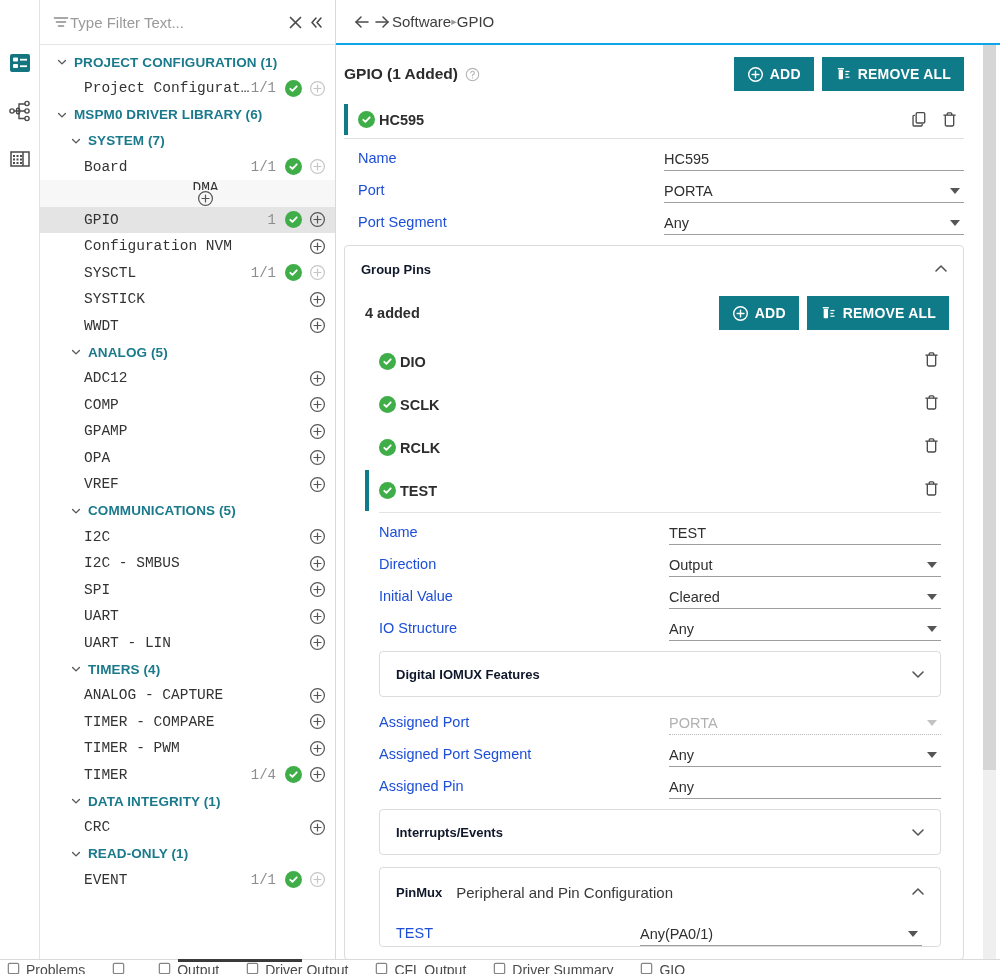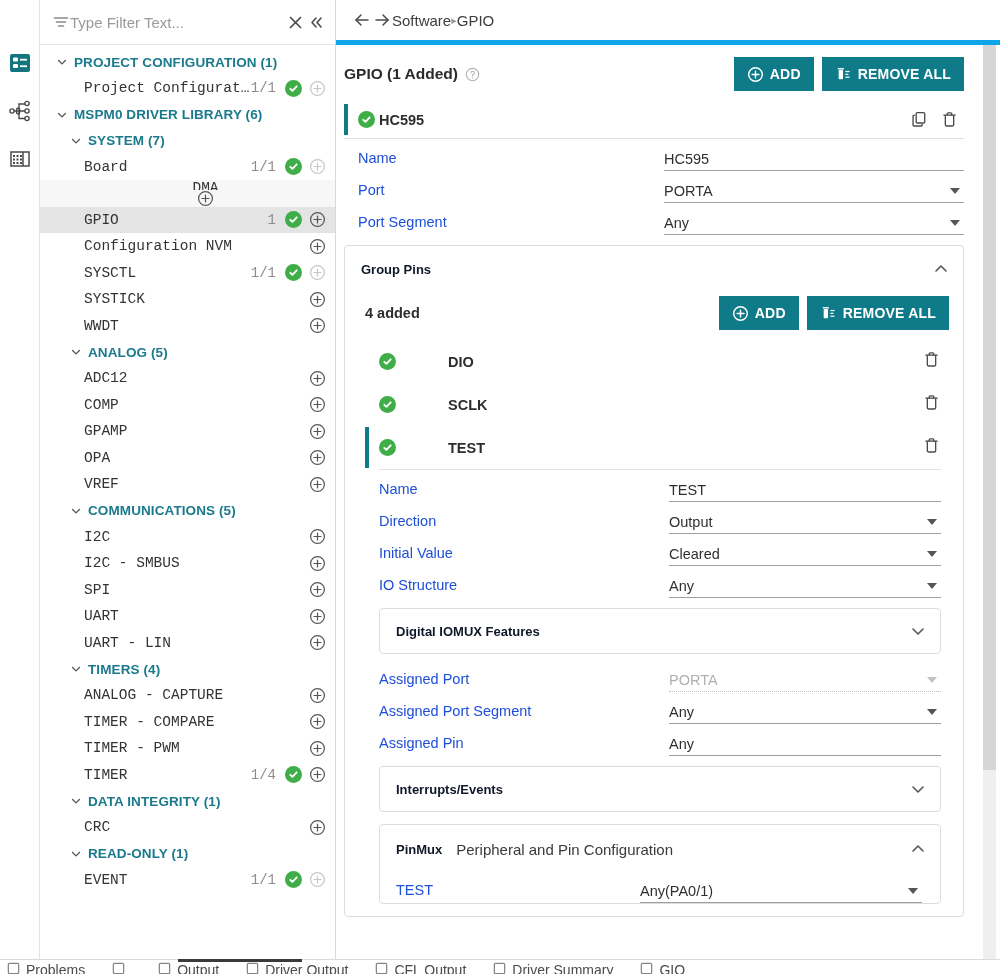--- a/index.html
+++ b/index.html
@@ -74,21 +74,21 @@
   .plus { width: 17px; height: 17px; }
   .plus.dim { opacity: .33; }
 
   
   .main { flex: 1; display: flex; flex-direction: column; min-width: 0; background: #fff; position: relative; }
 
   .breadcrumb-bar {
     height: 45px; flex: 0 0 45px;
     display: flex; align-items: center; 
     padding-left: 16px;
-    border-bottom: 5px solid #0ea5e9;
+    border-bottom: 2px solid #0ea5e9;
     font-size: 15px; color: #3d3d3d;
   }
   .nav-arrow { cursor: pointer; color: #444; display:flex; align-items:center;}
   .crumb { cursor: pointer; }
   .crumb-sep { color: #9a9a9a; font-size: 11px; }
 
   .scroll-area { flex: 1; overflow: hidden; position: relative; padding-right: 24px; }
 
   .module-header {
     display: flex; align-items: center;
@@ -157,21 +157,20 @@
 
   .card-body { padding: 0 4px 4px 4px; }
   .subbar { display: flex; align-items: center; padding: 4px 10px 10px 16px; }
   .subbar .count-lbl { font-size: 14.5px; font-weight: bold; color: #2d2d2d; }
 
   .pin-row {
     display: flex; align-items: center;
     height: 43px;
     padding-left: 30px; padding-right: 18px;
     position: relative;
-    gap: 48px;
   }
   .pin-row.sel { }
   .pin-row .sel-bar { left: 16px; top: 1px; bottom: 1px; }
   .pin-name { font-size: 14.5px; font-weight: bold; color: #2d2d2d; margin-left: 4px;}
   .pin-row .trash { margin-left: auto; cursor: pointer; color: #4a4a4a; }
   .pin-divider { height: 1px; background: #e3e3e3; margin: 0 18px 0 30px; }
 
   .sub-form-row { display: flex; align-items: flex-end; height: 32px; padding: 0 18px 0 30px; }
   .sub-form-row .form-label { width: 290px; flex: 0 0 290px; }
 
@@ -841,20 +840,33 @@
                     <polyline points="2.5,6.3 4.8,8.6 9.5,3.6"></polyline>
                   </svg>
                 </span>
                 <span class="pin-name">SCLK</span>
                 <span class="trash"><svg width="19" height="19" viewBox="0 0 20 20" fill="none" stroke="#4a4a4a" stroke-width="1.4">
                     <line x1="3.6" y1="5.4" x2="16.4" y2="5.4"></line>
                     <path d="M5.6 5.4v10.2a1.2 1.2 0 0 0 1.2 1.2h6.4a1.2 1.2 0 0 0 1.2-1.2V5.4"></path>
                     <path d="M7.6 5.4V4a1 1 0 0 1 1-1h2.8a1 1 0 0 1 1 1v1.4"></path>
                   </svg></span>
               </div>
+              <div class="pin-row">
+                <span class="chk">
+                  <svg width="11" height="11" viewBox="0 0 12 12" fill="none" stroke="#fff" stroke-width="2" stroke-linecap="round" stroke-linejoin="round">
+                    <polyline points="2.5,6.3 4.8,8.6 9.5,3.6"></polyline>
+                  </svg>
+                </span>
+                <span class="pin-name">RCLK</span>
+                <span class="trash"><svg width="19" height="19" viewBox="0 0 20 20" fill="none" stroke="#4a4a4a" stroke-width="1.4">
+                    <line x1="3.6" y1="5.4" x2="16.4" y2="5.4"></line>
+                    <path d="M5.6 5.4v10.2a1.2 1.2 0 0 0 1.2 1.2h6.4a1.2 1.2 0 0 0 1.2-1.2V5.4"></path>
+                    <path d="M7.6 5.4V4a1 1 0 0 1 1-1h2.8a1 1 0 0 1 1 1v1.4"></path>
+                  </svg></span>
+              </div>
               <div class="pin-row sel">
                 <div class="sel-bar"></div>
                 <span class="chk">
                   <svg width="11" height="11" viewBox="0 0 12 12" fill="none" stroke="#fff" stroke-width="2" stroke-linecap="round" stroke-linejoin="round">
                     <polyline points="2.5,6.3 4.8,8.6 9.5,3.6"></polyline>
                   </svg>
                 </span>
                 <span class="pin-name">TEST</span>
                 <span class="trash"><svg width="19" height="19" viewBox="0 0 20 20" fill="none" stroke="#4a4a4a" stroke-width="1.4">
                     <line x1="3.6" y1="5.4" x2="16.4" y2="5.4"></line>

